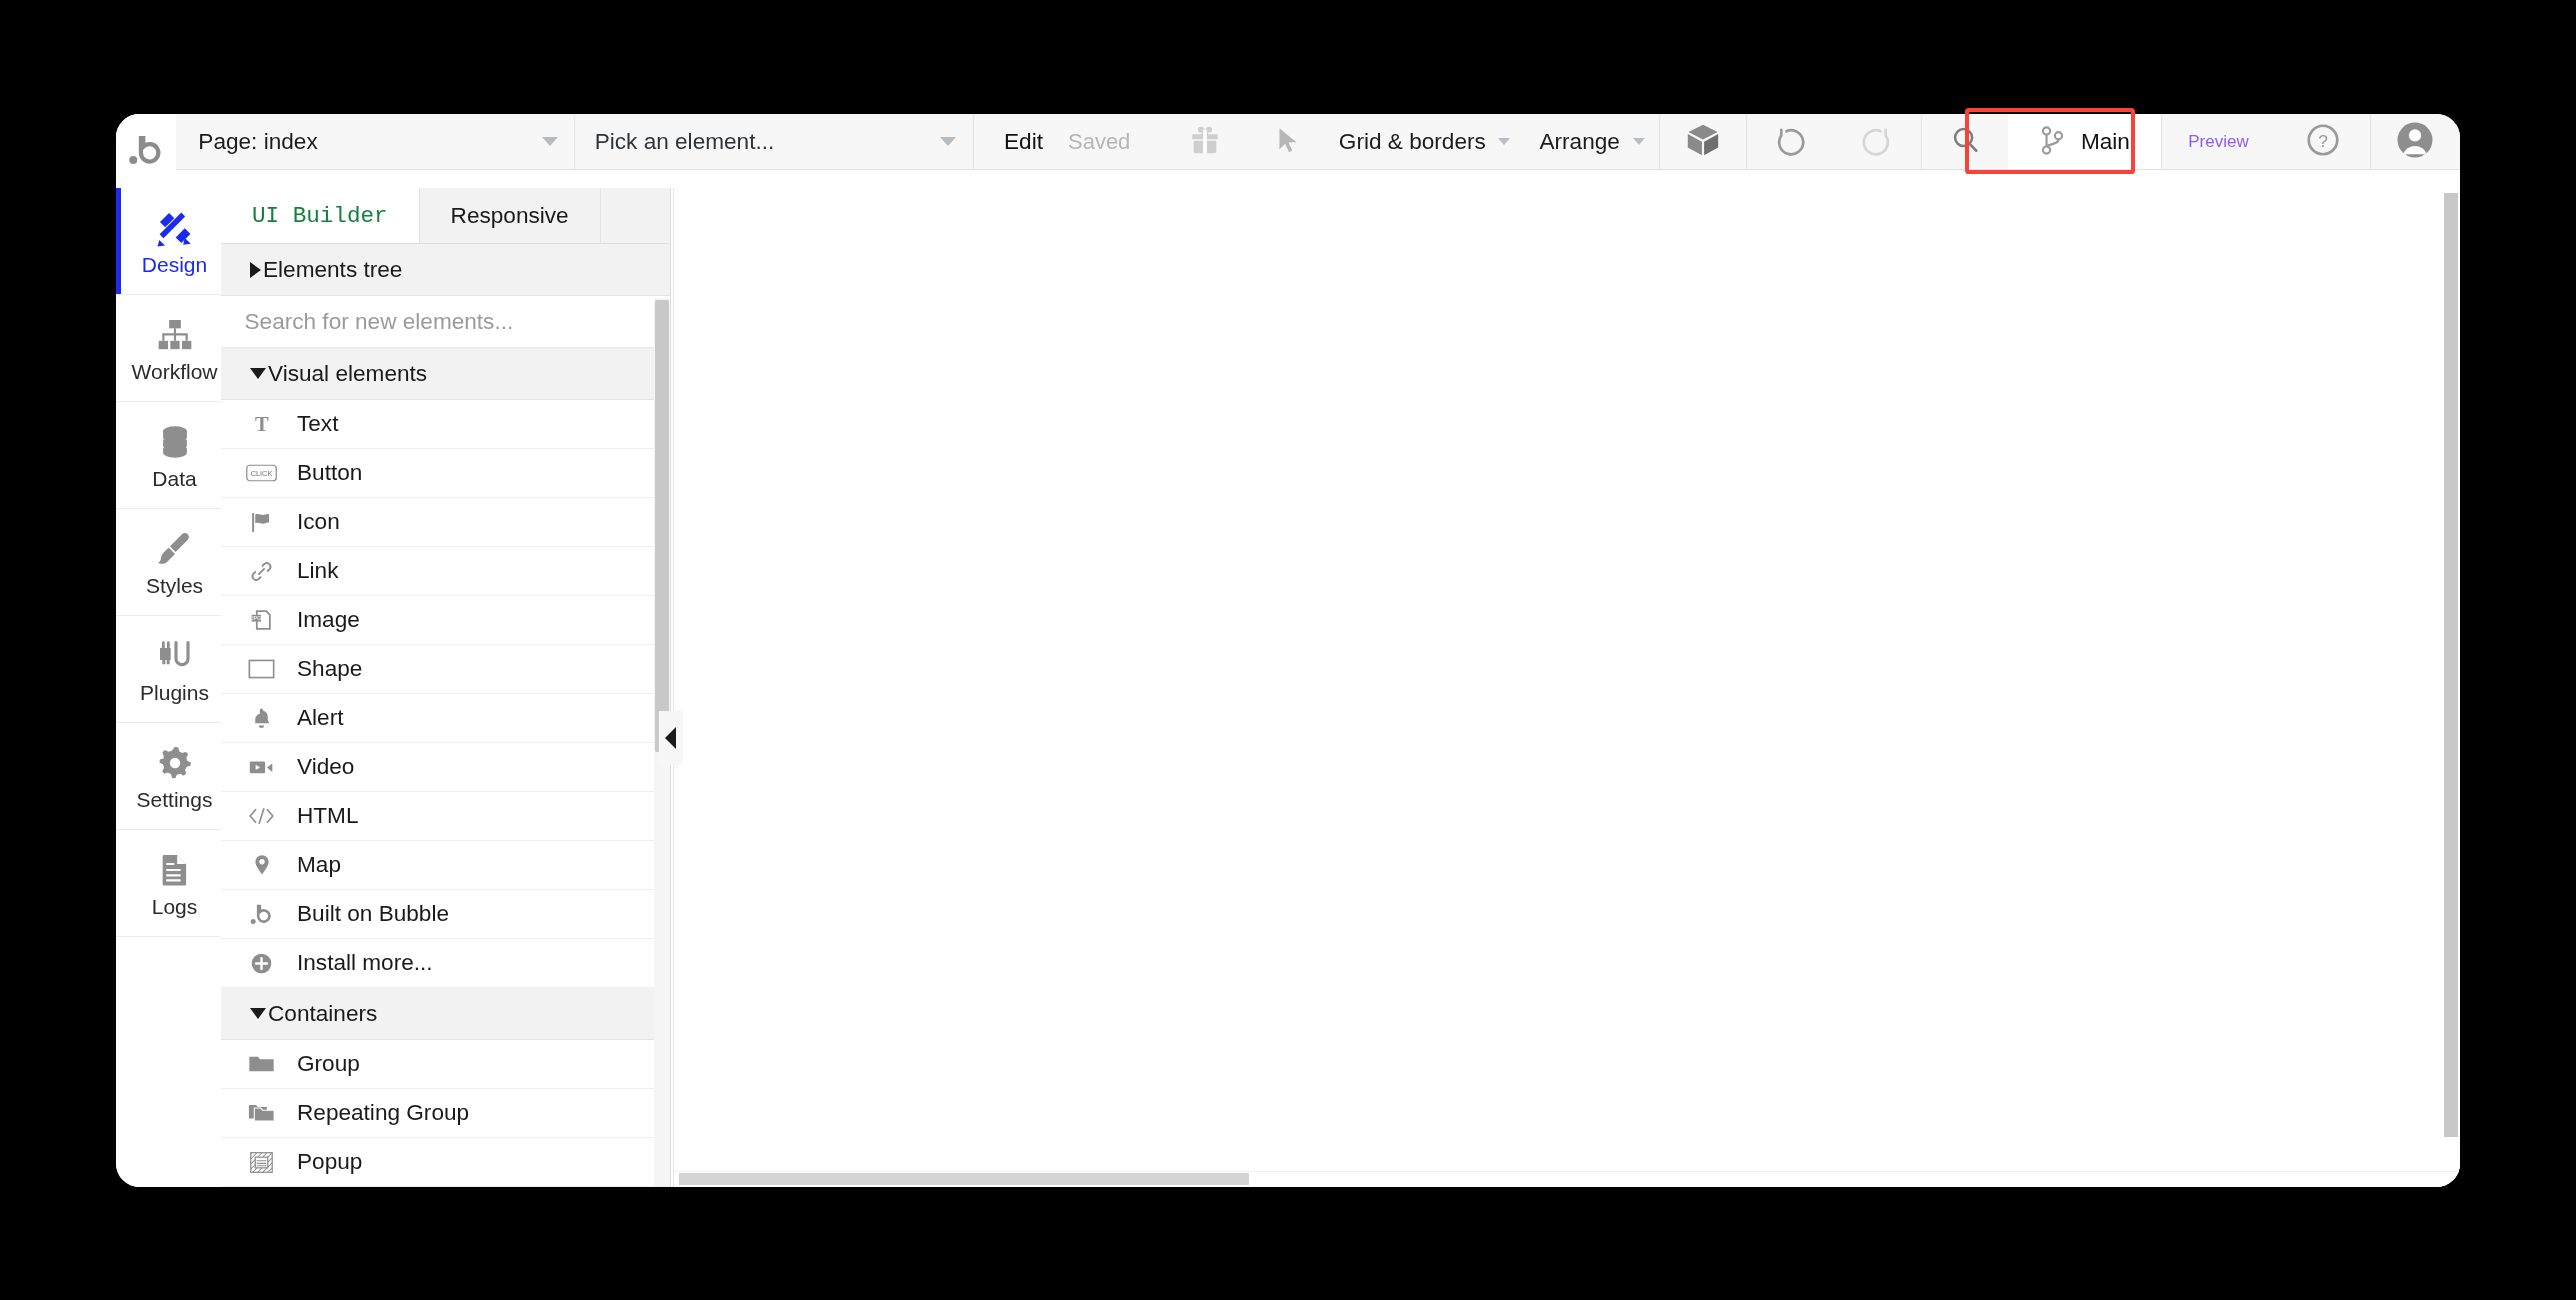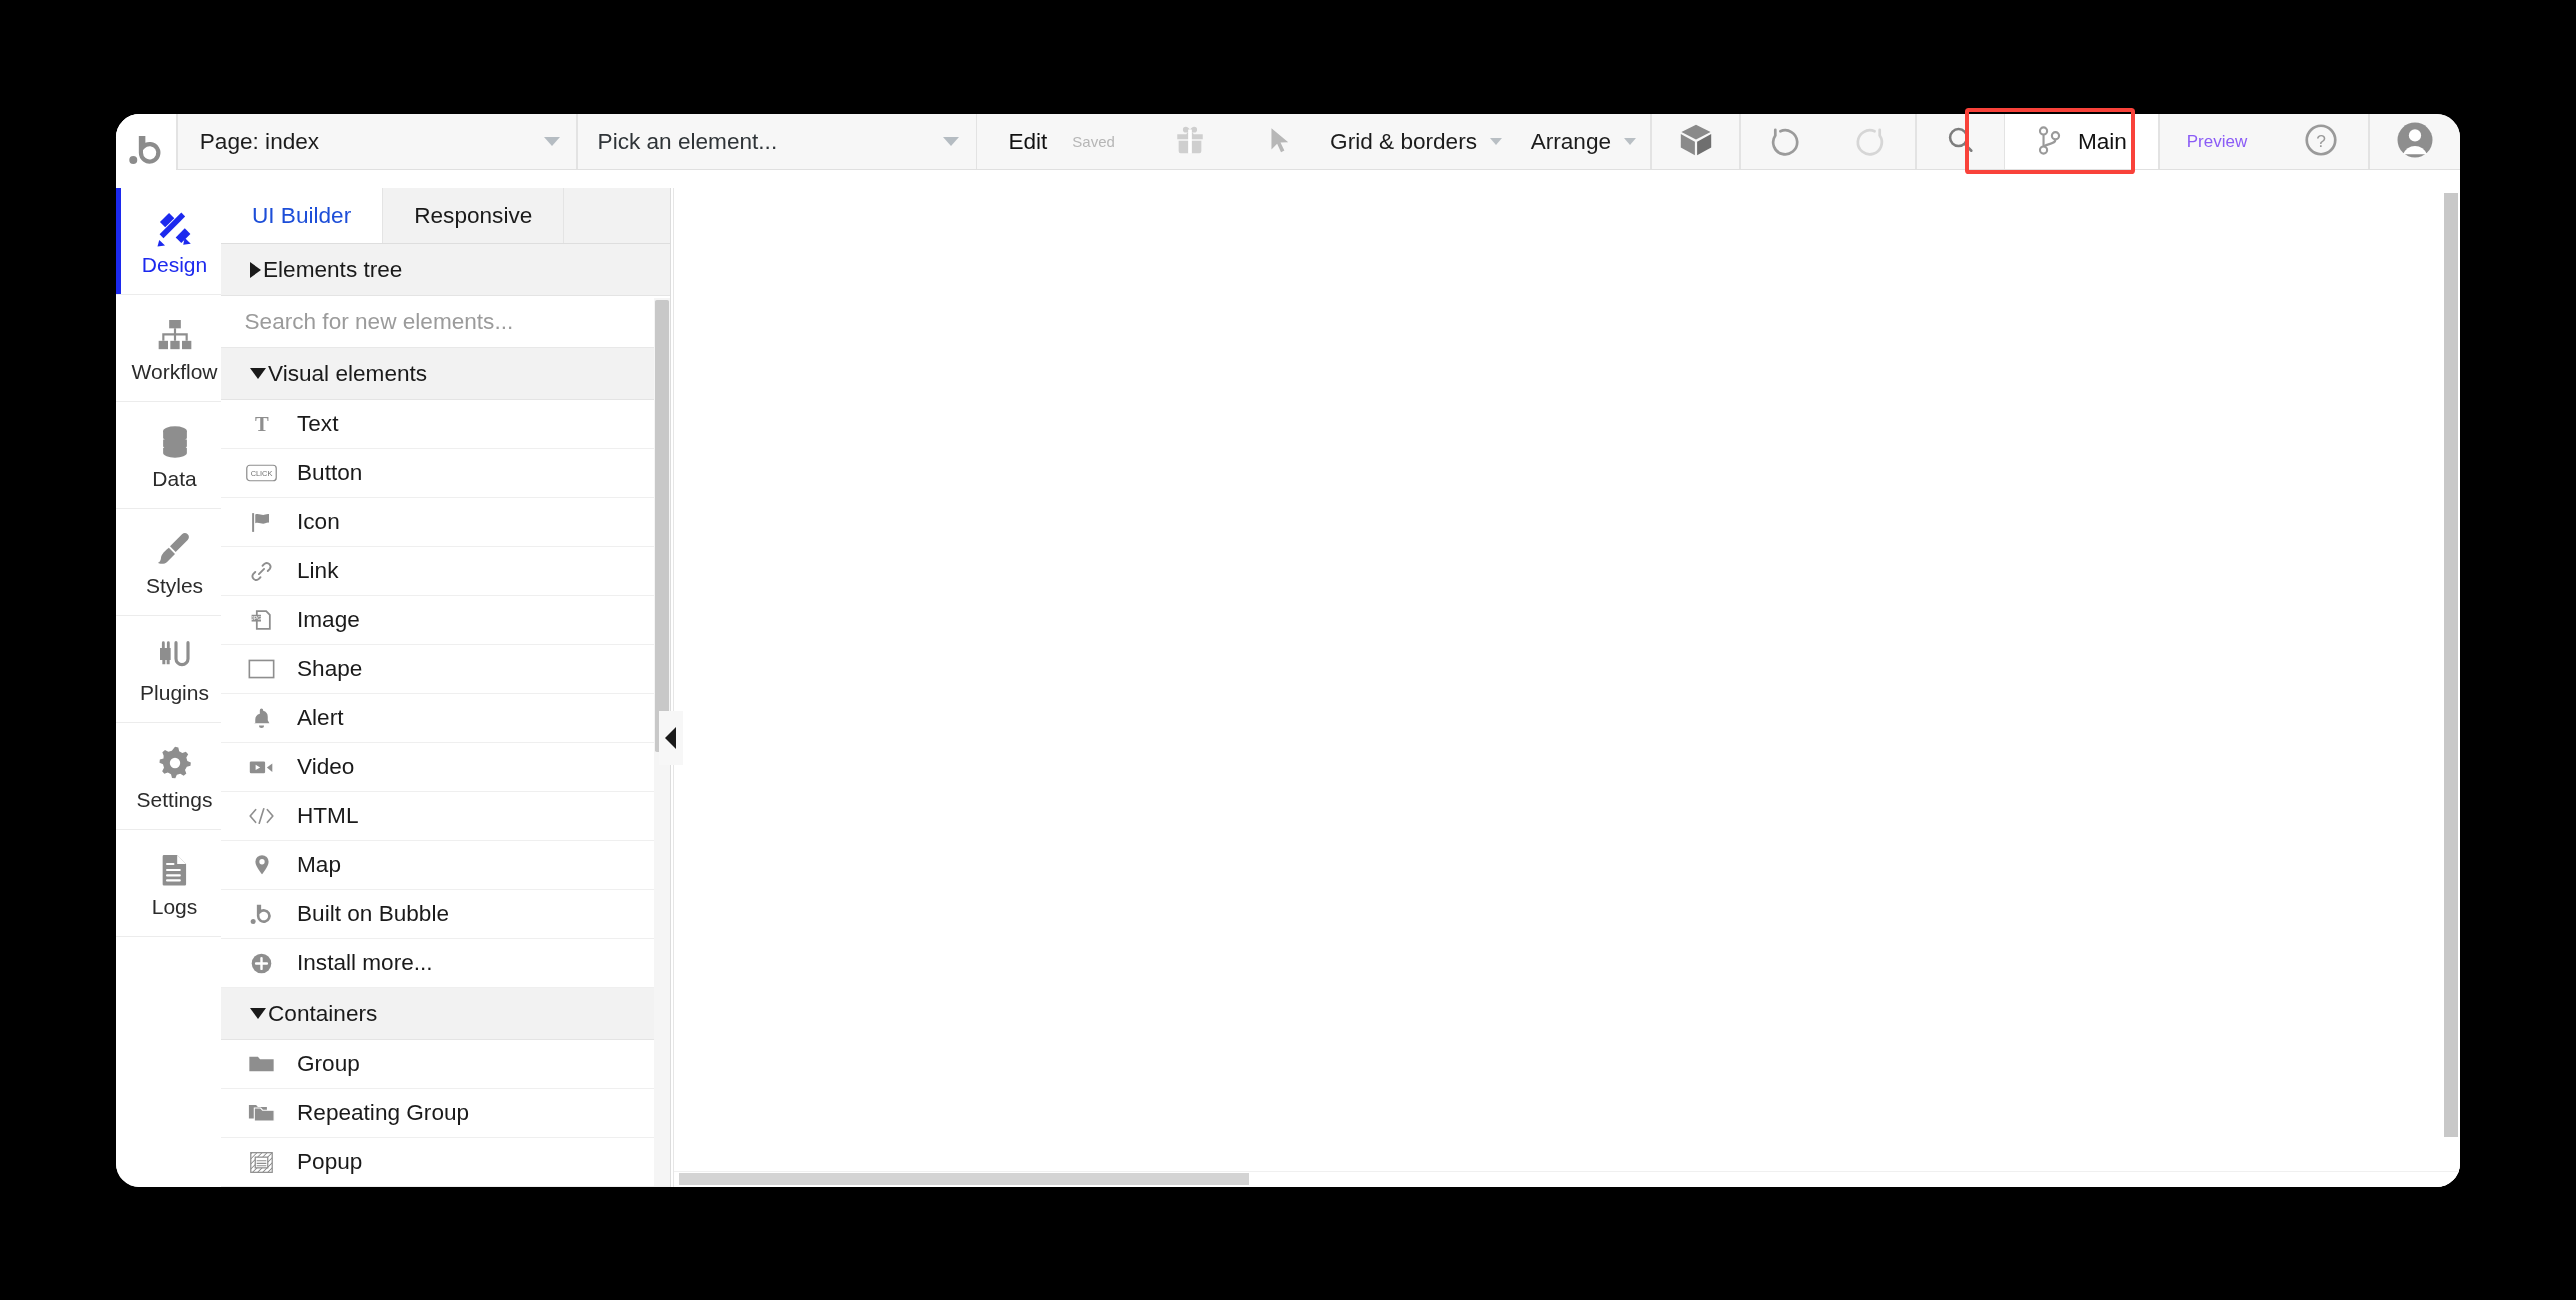--- a/index.html
+++ b/index.html
@@ -82,21 +82,21 @@
     cursor: pointer;
   }
   .elem-select .lbl { flex: 1 1 auto; white-space: nowrap; }
 
   .edit-group {
     display: flex; align-items: center; gap: 25px;
     padding: 0 27px 0 31px;
     flex: 0 0 auto;
   }
   .edit-lbl { font-size: 22.6px; color: #111111; cursor: pointer; }
-  .saved-lbl { font-size: 15px; color: #b6b6b6; }
+  .saved-lbl { font-size: 22px; color: #b6b6b6; }
 
   .gift-cell {
     display: flex; align-items: center; justify-content: center;
     padding: 0 31px;
     flex: 0 0 auto;
     cursor: pointer;
   }
 
   .spacer { flex: 1 1 auto; }
 
@@ -200,21 +200,21 @@
   }
   .ptab {
     flex: 0 0 auto;
     display: flex; align-items: center; justify-content: center;
     font-size: 22.6px;
     padding: 0 31px;
     color: #1a1a1a;
     cursor: pointer;
     border-right: 1.8px solid #e4e4e4;
   }
-  .ptab.active { background: #ffffff; color: #1d4ed8; }
+  .ptab.active { background: #ffffff; color: #15803d; font-family: Liberation Mono, monospace; }
 
   .sec-header {
     height: 52px;
     background: #f2f2f2;
     border-bottom: 1.8px solid #e4e4e4;
     display: flex; align-items: center;
     padding-left: 29px; gap: 2px;
     font-size: 22.6px; color: #1a1a1a;
     cursor: pointer;
   }

